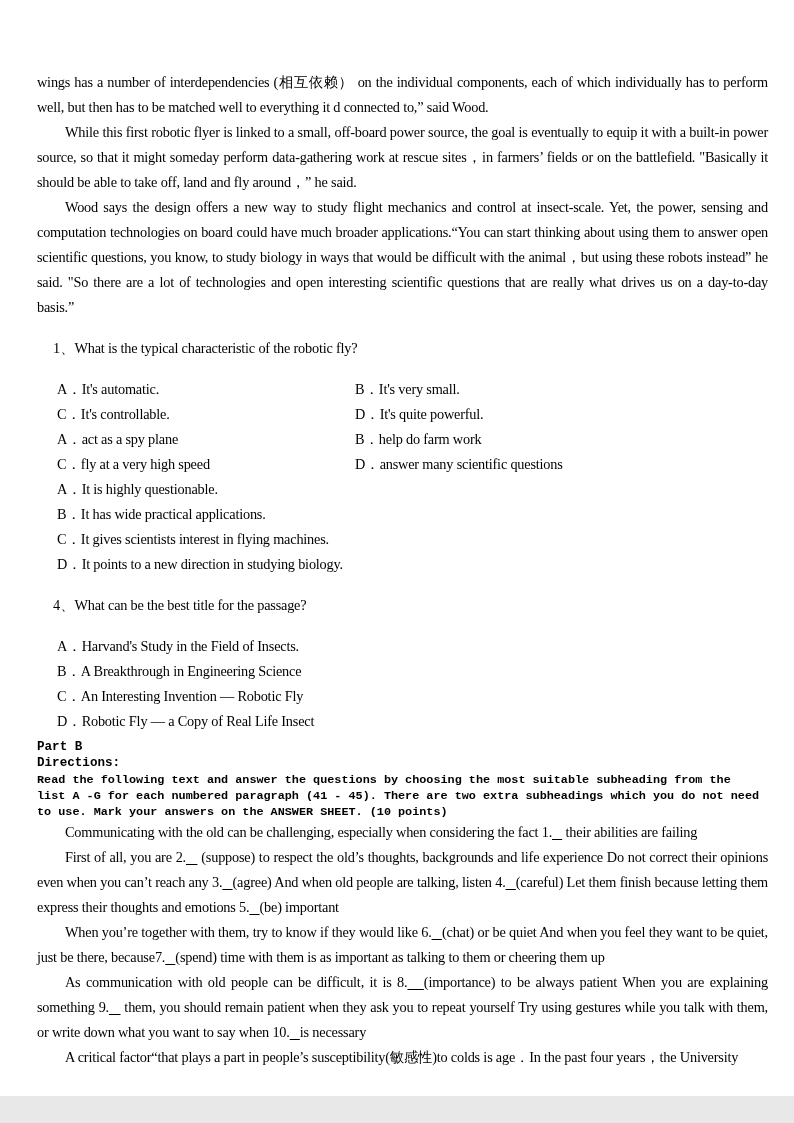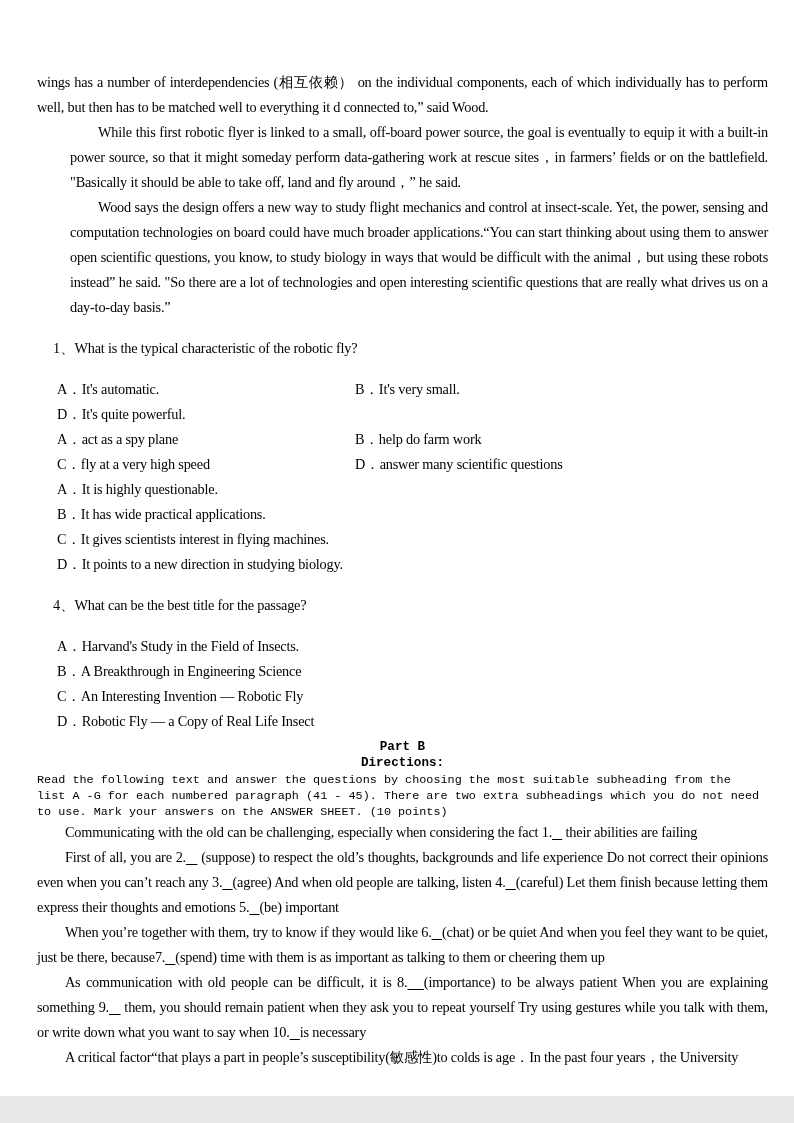--- a/index.html
+++ b/index.html
@@ -4,31 +4,31 @@
 <style>
   html,body{margin:0;padding:0;background:#e8e8e8;}
   .page{
     width:794px;height:1096px;background:#ffffff;color:#000000;
     box-sizing:border-box;padding:70px 26px 0 37px;
     font-family:"Liberation Serif", serif;
     overflow:hidden;position:relative;margin:0 auto;
   }
   .serif{font-size:14.3px;line-height:25px;letter-spacing:-0.2px;}
   .body-p{margin:0;text-align:justify;}
-  .indent{text-indent:28px;margin-left:33px;}
+  .indent{text-indent:28px;}
   .q-stem{margin:16px;}
   .q-stem .q-num{letter-spacing:0;}
   .opt-row{display:flex;}
   .opt-row .opt{flex:1 1 auto;margin-left:20px;}
   .opt-row.two .opt:first-child{flex:0 0 278px;}
   .opt .lab{letter-spacing:0;}
   .mono{font-family:"Liberation Mono", monospace;font-size:11.8px;line-height:16.3px;letter-spacing:0;}
-  .mono-bold{font-weight:bold;font-size:12.6px;line-height:16.3px;text-align:center;}
+  .mono-bold{font-weight:bold;font-size:12.6px;line-height:16.3px;}
   .part-b{margin-top:5px;}
-  .dir-line{white-space:nowrap;}
+  .dir-line{white-space:nowrap;font-weight:bold;}
   .cloze-p{margin:0;text-align:justify;}
   .bline{text-decoration:underline;text-underline-offset:2px;}
 </style>
 </head>
 <body>
 
 <div class="page">
 
   <section class="serif">
       <p class="body-p">wings has a number of interdependencies (相互依赖） on the individual components, each of which individually has to perform well, but then has to be matched well to everything it d connected to,” said Wood.</p>
@@ -36,20 +36,21 @@
       <p class="body-p indent">Wood says the design offers a new way to study flight mechanics and control at insect-scale. Yet, the power, sensing and computation technologies on board could have much broader applications.“You can start thinking about using them to answer open scientific questions, you know, to study biology in ways that would be difficult with the animal，but using these robots instead”  he said. "So there are a lot of technologies and open interesting scientific questions that are really what drives us on a day-to-day basis.”</p>
     </section>
 
   <section class="serif">
       <div class="q-stem"><span class="q-num">1、</span><span>What is the typical characteristic of the robotic fly?</span></div>
       <div class="opt-row two">
         <div class="opt"><span class="lab">A．</span><span>It's automatic.</span></div>
         <div class="opt"><span class="lab">B．</span><span>It's very small.</span></div>
       </div>
       <div class="opt-row two">
+        <div class="opt"><span class="lab">C．</span><span>It's controllable.</span></div>
         <div class="opt"><span class="lab">D．</span><span>It's quite powerful.</span></div>
       </div>
       <div class="opt-row two">
         <div class="opt"><span class="lab">A．</span><span>act as a spy plane</span></div>
         <div class="opt"><span class="lab">B．</span><span>help do farm work</span></div>
       </div>
       <div class="opt-row two">
         <div class="opt"><span class="lab">C．</span><span>fly at a very high speed</span></div>
         <div class="opt"><span class="lab">D．</span><span>answer many scientific questions</span></div>
       </div>

